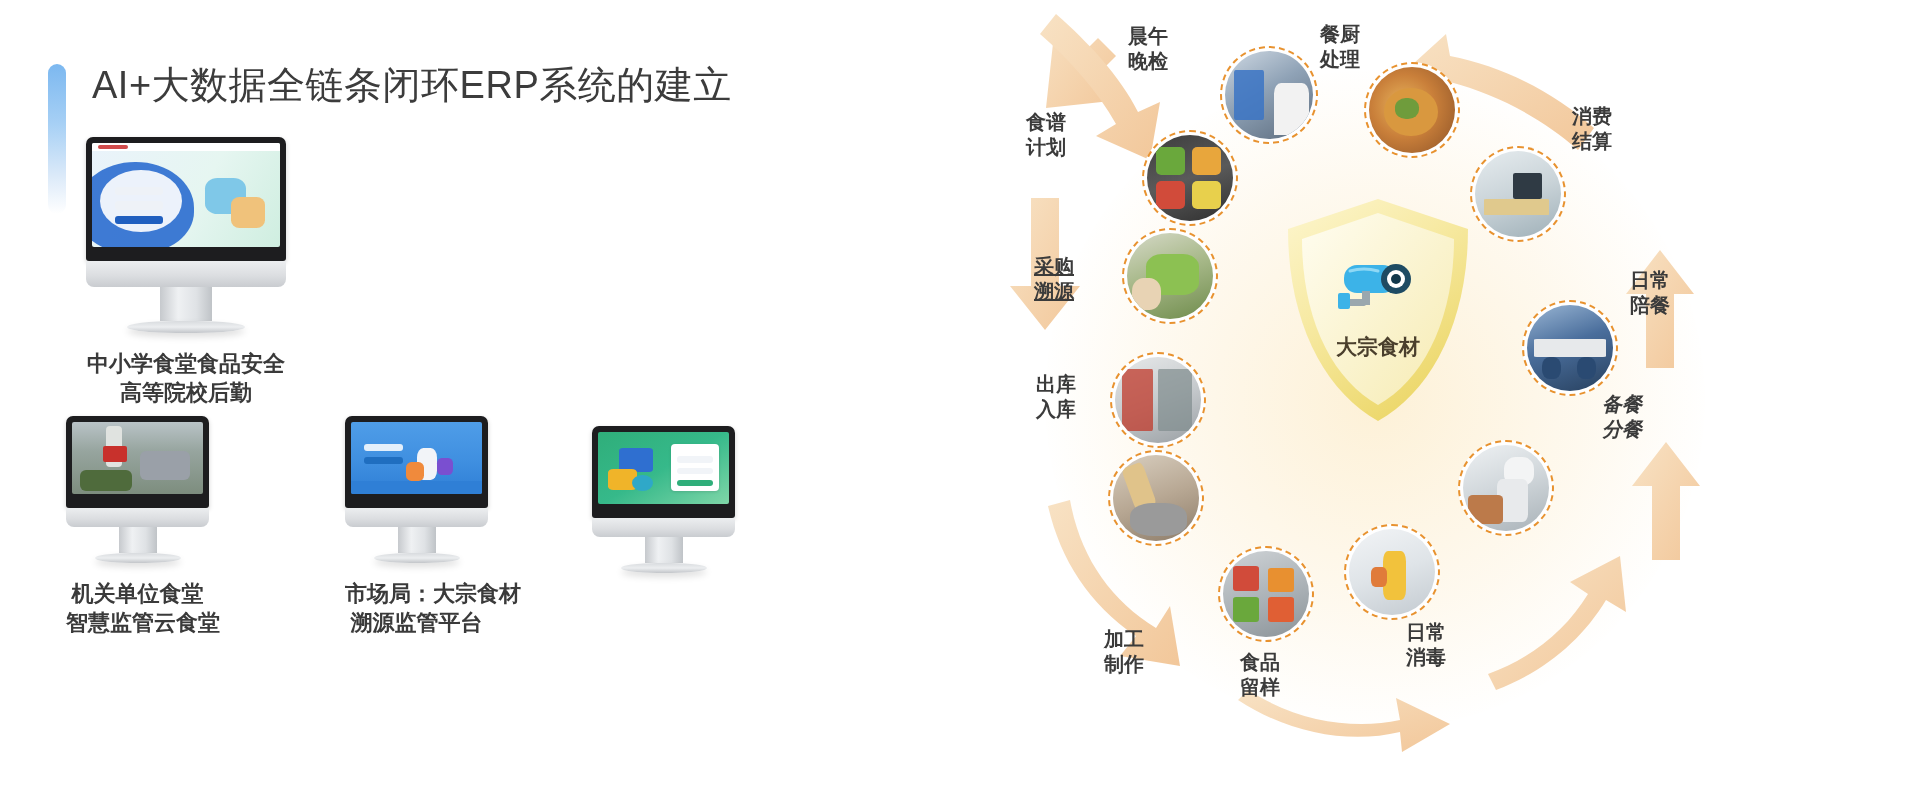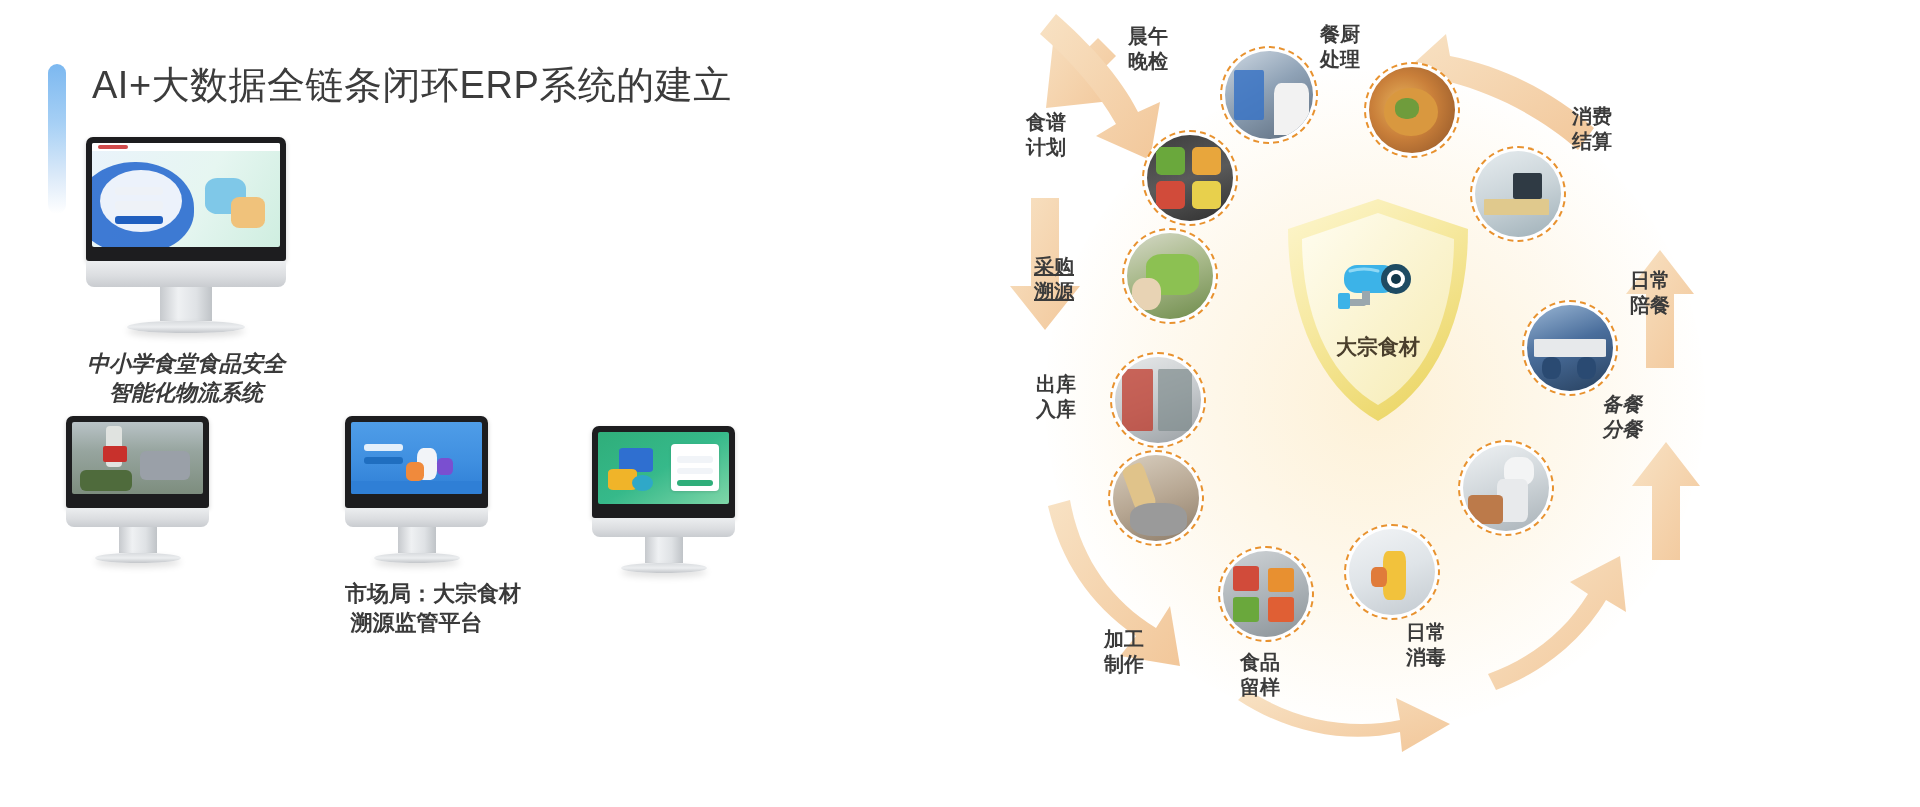--- a/index.html
+++ b/index.html
@@ -96,59 +96,63 @@
 </head>
 <body>
 
 <div id="root">
 
   <div id="left-panel">
 
     <div id="accent-bar"></div>
     <div id="page-title">AI+大数据全链条闭环ERP系统的建立</div>
 
-    <div class="product" style="left:86px; top:125px; width:200px;font-style:italic;">
+    <div class="product" style="left:86px; top:125px; width:200px;">
       <div class="monitor">
         <div class="screen-bezel" style="width:200px;height:124px;">
           <div class="screen" style="background:linear-gradient(120deg,#eaf3fb 0%,#e6f6f1 55%,#cfeee0 100%);">
             <div class="mk mk-topbar"></div>
             <div class="mk mk-logo" style="background:#d14b4b;width:16%;height:4%;top:2%;"></div>
             <div class="blob" style="left:-8%;top:18%;width:62%;height:88%;background:#2f6fd0;opacity:.92;border-radius:50% 50% 45% 45%;"></div>
             <div class="blob" style="left:4%;top:26%;width:44%;height:60%;background:#ffffff;opacity:.9;"></div>
             <div class="mk mk-field" style="left:12%;top:42%;width:26%;height:8%;background:#eef2f7;"></div>
             <div class="mk mk-field" style="left:12%;top:56%;width:26%;height:8%;background:#eef2f7;"></div>
             <div class="mk mk-btn" style="left:12%;top:70%;width:26%;height:8%;background:#1f5fc0;"></div>
             <div class="blob" style="left:60%;top:34%;width:22%;height:34%;background:#7fc8e8;border-radius:30%;"></div>
             <div class="blob" style="left:74%;top:52%;width:18%;height:30%;background:#f0c27b;border-radius:25%;"></div>
           </div>
         </div>
         <div class="chin" style="width:200px;height:26px;"></div>
         <div class="neck" style="width:52px;height:34px;"></div>
         <div class="foot" style="width:118px;height:12px;"></div>
       </div>
       <div class="caption">
         <div>中小学食堂食品安全</div>
-        <div>智能化物流系统</div>
+        <div>高等院校后勤</div>
       </div>
     </div>
 
 
     <div class="product" style="left:66px; top:404px; width:143px;">
       <div class="monitor">
         <div class="screen-bezel" style="width:143px;height:92px;">
           <div class="screen" style="background:linear-gradient(180deg,#b9c3c7 0%,#97a59f 40%,#7d8d7e 100%);">
             <div class="blob" style="left:26%;top:6%;width:12%;height:56%;background:#e0e3e0;border-radius:4px;"></div>
             <div class="blob" style="left:24%;top:34%;width:18%;height:22%;background:#c8312c;border-radius:2px;"></div>
             <div class="blob" style="left:6%;top:66%;width:40%;height:30%;background:#4f6b3c;border-radius:6px;"></div>
             <div class="blob" style="left:52%;top:40%;width:38%;height:40%;background:#9aa0a8;border-radius:6px;"></div>
           </div>
         </div>
         <div class="chin" style="width:143px;height:19px;"></div>
         <div class="neck" style="width:38px;height:26px;"></div>
         <div class="foot" style="width:86px;height:10px;"></div>
+      </div>
+      <div class="caption">
+        <div>机关单位食堂</div>
+        <div>智慧监管云食堂</div>
       </div>
     </div>
 
     <div class="product" style="left:345px; top:404px; width:143px;">
       <div class="monitor">
         <div class="screen-bezel" style="width:143px;height:92px;">
           <div class="screen" style="background:linear-gradient(180deg,#4f9de8 0%,#3f8fe0 55%,#2f7fd6 100%);">
             <div class="mk mk-field" style="left:10%;top:30%;width:30%;height:10%;background:#ffffff;opacity:.85;"></div>
             <div class="mk mk-btn" style="left:10%;top:48%;width:30%;height:10%;background:#1f6ec0;"></div>
             <div class="blob" style="left:50%;top:36%;width:16%;height:44%;background:#f2f4f8;border-radius:30%;"></div>

